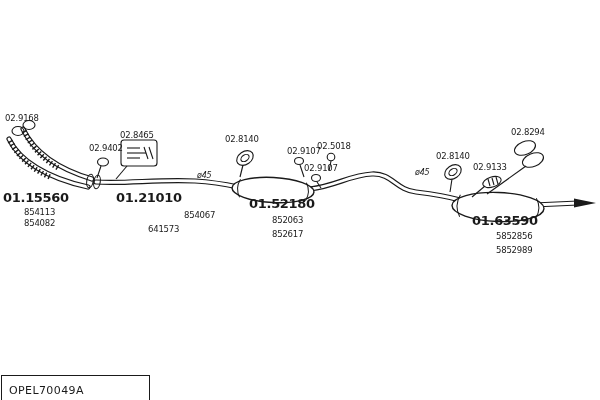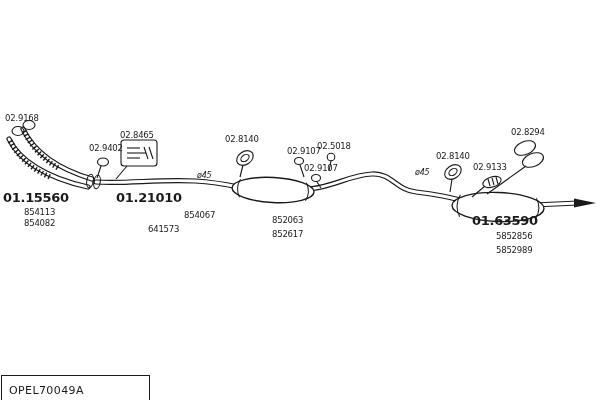--- a/index.html
+++ b/index.html
@@ -134,20 +134,21 @@
   <div class="lbl big" style="left:3px;   top:190px;">01.15560</div>
   <div class="lbl sm" style="left:24px;  top:207px;">854113</div>
 
   <div class="lbl big" style="left:116px; top:190px;">01.21010</div>
   <div class="lbl sm" style="left:148px; top:210px;margin-left:36px;">854067</div>
   <div class="lbl sm" style="left:148px; top:224px;">641573</div>
 
   <div class="lbl dia" style="left:197px; top:171px;">ø45</div>
   <div class="lbl sm" style="left:225px; top:134px;">02.8140</div>
 
+  <div class="lbl big" style="left:249px; top:196px;">01.52180</div>
   <div class="lbl sm" style="left:272px; top:215px;">852063</div>
   <div class="lbl sm" style="left:272px; top:229px;">852617</div>
 
   <div class="lbl sm" style="left:287px; top:146px;">02.9107</div>
   <div class="lbl sm" style="left:317px; top:141px;">02.5018</div>
   <div class="lbl sm" style="left:304px; top:163px;">02.9107</div>
 
   <div class="lbl dia" style="left:415px; top:168px;">ø45</div>
   <div class="lbl sm" style="left:436px; top:151px;">02.8140</div>
   <div class="lbl sm" style="left:473px; top:162px;">02.9133</div>

